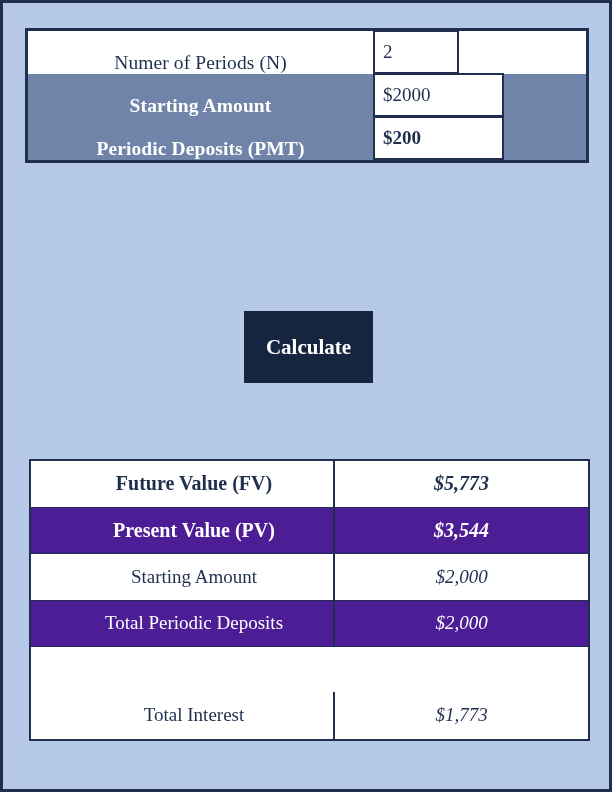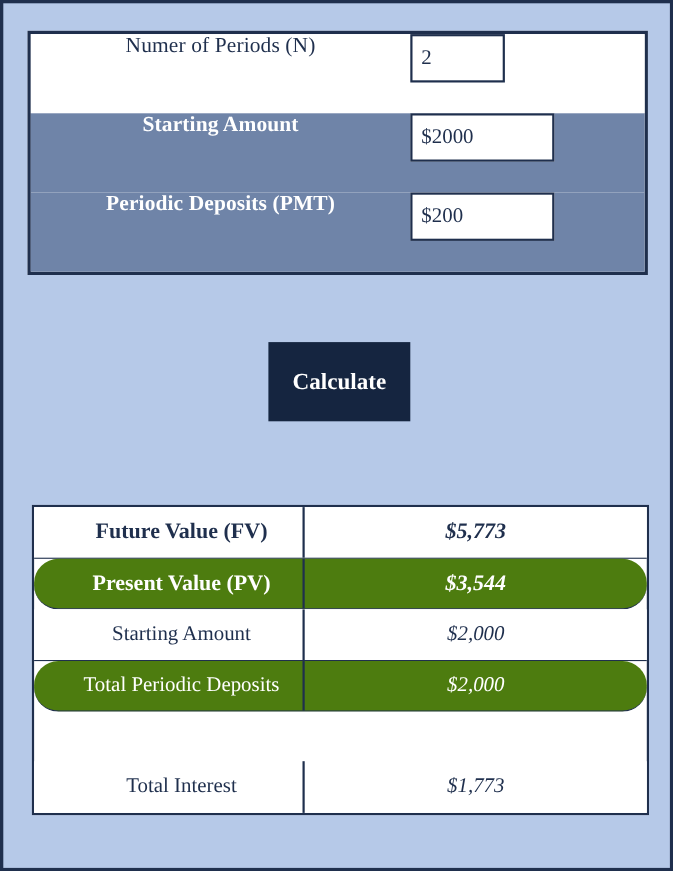--- a/index.html
+++ b/index.html
@@ -30,22 +30,22 @@
     position: absolute;
     left: 22px;
     top: 25px;
     width: 564px;
     box-sizing: border-box;
     border: 3px solid #1f2f4d;
     background: #ffffff;
   }
   .in-row {
     display: flex;
-    align-items: flex-start;
-    height: 72px;
+    align-items: flex-end;
+    height: 43px;
     box-sizing: border-box;
   }
   .in-row.odd  { background: #ffffff; }
   .in-row.even { background: #6f84a8; }
   .in-label {
     width: 345px;
     text-align: center;
     font-size: 19.5px;
     color: #1f2f4d;
     letter-spacing: 0.1px;
@@ -73,21 +73,21 @@
   .txtbox .val {
     white-space: pre;
   }
   .txtbox .suffix {
     margin-left: auto;
     padding-right: 4px;
   }
   .w-periods { width: 86px; }
   .w-amount  { width: 131px; }
   .w-rate    { width: 116px; }
-  .w-pmt     { width: 131px; }
+  .w-pmt     { width: 131px; font-weight: bold; }
 
   
   #calculate-button {
     position: absolute;
     left: 241px;
     top: 308px;
     width: 129px;
     height: 72px;
     background: #152540;
     color: #ffffff;
@@ -113,23 +113,23 @@
     background: #ffffff;
   }
   .res-row {
     display: flex;
     height: 46.5px;
     box-sizing: border-box;
     border-bottom: 1px solid #1f2f4d;
   }
   .res-row:last-child { border-bottom: none; margin-top: 45px; }
   .res-row.odd  { background: #ffffff; }
-  .res-row.even { background: #4d7c0f; border-radius: 22px; }
+  .res-row.even { background: #4c1d95; }
   .res-label {
-    width: 246px;
+    width: 304px;
     box-sizing: border-box;
     border-right: 2px solid #1f2f4d;
     display: flex;
     align-items: center;
     justify-content: center;
     font-size: 19px;
     color: #1f2f4d;
     padding-left: 24px;
   }
   .res-value {

